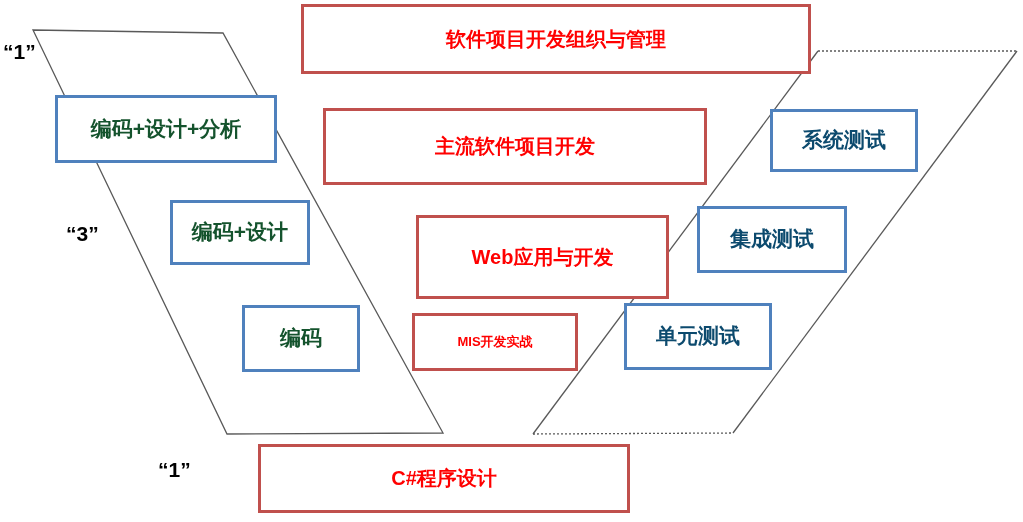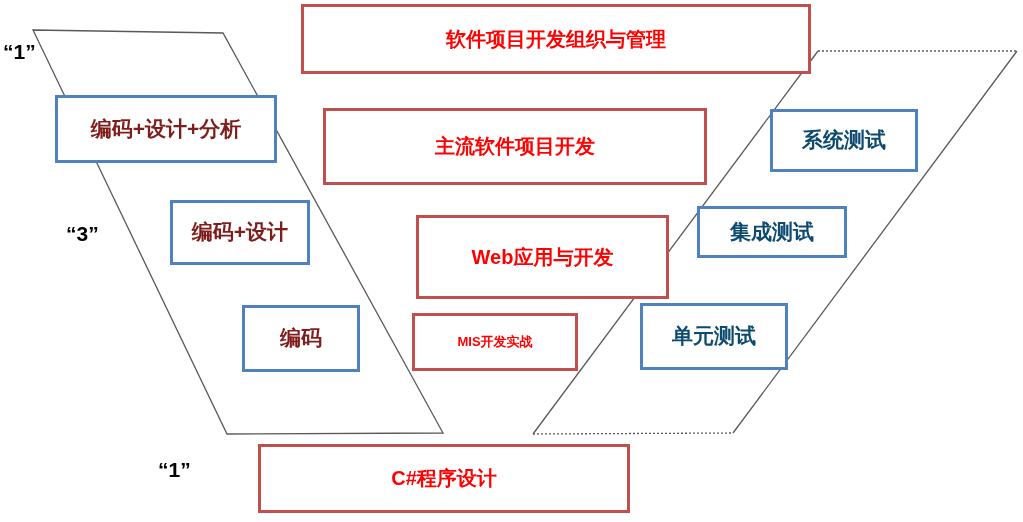--- a/index.html
+++ b/index.html
@@ -33,21 +33,21 @@
     box-sizing: border-box;
     line-height: 1.15;
   }
   .box.red {
     border: 3px solid #C0504D;
     color: #FF0000;
     font-size: 20px;
   }
   .box.blue-left {
     border: 3px solid #4F81BD;
-    color: #7f1d1d;
+    color: #14532d;
     font-size: 21px;
   }
   .box.blue-right {
     border: 3px solid #4F81BD;
     color: #0c4a6e;
     font-size: 21px;
   }
   .quote-label {
     position: absolute;
     color: #000000;
@@ -95,20 +95,20 @@
   <div class="box blue-left" style="left:170px; top:200px; width:140px; height:65px;text-align:center;">
     <span>编码+设计</span>
   </div>
   <div class="box blue-left" style="left:242px; top:305px; width:118px; height:67px;">
     <span>编码</span>
   </div>
 
   <div class="box blue-right" style="left:770px; top:109px; width:148px; height:63px;">
     <span>系统测试</span>
   </div>
-  <div class="box blue-right" style="left:697px; top:206px; width:150px; height:52px;">
+  <div class="box blue-right" style="left:697px; top:206px; width:150px; height:67px;">
     <span>集成测试</span>
   </div>
-  <div class="box blue-right" style="left:624px; top:303px; width:148px; height:67px;margin-left:16px;">
+  <div class="box blue-right" style="left:624px; top:303px; width:148px; height:67px;">
     <span>单元测试</span>
   </div>
 
 </div>
 
 </body></html>

